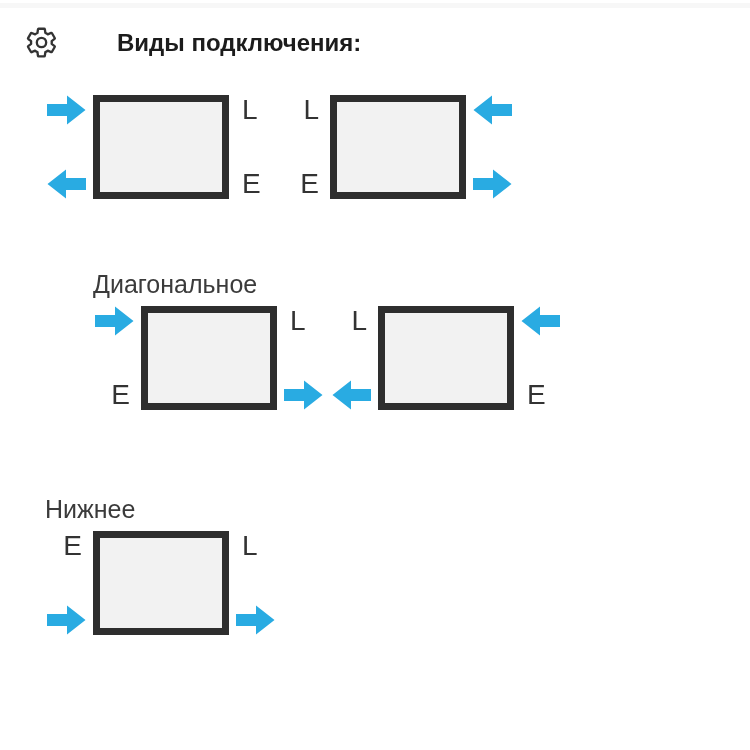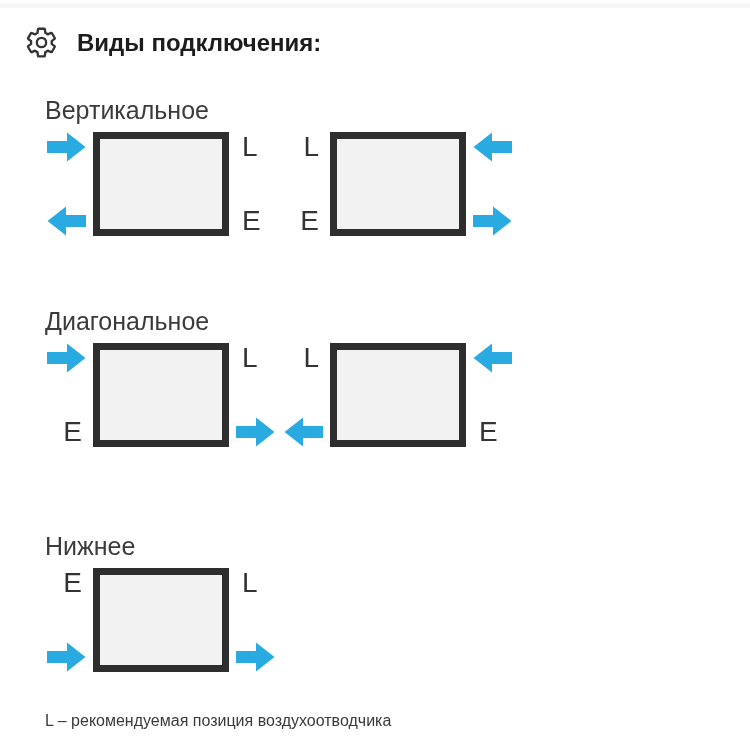--- a/index.html
+++ b/index.html
@@ -2,28 +2,28 @@
 <html><head>
 <meta charset="utf-8">
 <style>
   html,body{margin:0;padding:0;}
   body{
     width:750px;height:750px;background:#ffffff;overflow:hidden;
     font-family:"Liberation Sans",sans-serif;position:relative;
   }
   .top-hairline{position:absolute;top:3px;left:0;width:750px;height:5px;background:#f7f7f7;}
   
-  .header{display:flex;align-items:center;padding:26px 0 0 25px;}
+  .header{display:flex;align-items:center;padding:26px 0 0 25px;gap:40px;}
   .gear{width:33px;height:33px;flex:0 0 auto;}
   .page-title{margin:0 0 0 19px;font-size:24px;line-height:33px;font-weight:bold;color:#1c1c1c;}
   
   main{padding-left:45px;}
   .conn-section{margin:0;}
   .sec-vertical{margin-top:36px;}
-  .sec-diagonal{margin-top:70px;}
+  .sec-diagonal{margin-top:70px;margin-left:48px;}
   .sec-bottom{margin-top:84px;}
   .section-title{margin:0;font-size:25px;line-height:30px;font-weight:400;color:#3b3b3b;}
   .row{display:flex;gap:7px;margin-top:7px;margin-left:1px;}
   .diagram{display:flex;align-items:flex-start;}
   .radiator{
     width:136px;height:104px;box-sizing:border-box;
     border:7px solid var(--outline,#2e2e2e);background:var(--fill,#f2f2f2);
     margin:0 7px;flex:0 0 auto;
   }
   .col{display:flex;flex-direction:column;justify-content:space-between;width:40px;height:104px;flex:0 0 auto;}
@@ -48,21 +48,20 @@
     <svg viewBox="0 0 24 24" width="33" height="33" fill="none" stroke="#333" stroke-width="1.7" stroke-linejoin="round">
       <path d="M19.4 13c.04-.33.06-.66.06-1s-.02-.67-.06-1l2.1-1.65a.5.5 0 0 0 .12-.64l-2-3.46a.5.5 0 0 0-.61-.22l-2.48 1a7.3 7.3 0 0 0-1.73-1l-.37-2.65A.5.5 0 0 0 13.93 2h-4a.5.5 0 0 0-.5.43L9.06 5.1a7.3 7.3 0 0 0-1.73 1l-2.48-1a.5.5 0 0 0-.61.22l-2 3.46a.5.5 0 0 0 .12.64L4.46 11c-.04.33-.06.66-.06 1s.02.67.06 1l-2.1 1.65a.5.5 0 0 0-.12.64l2 3.46c.14.24.42.33.61.22l2.48-1c.53.41 1.11.75 1.73 1l.37 2.65c.04.25.25.43.5.43h4c.25 0 .46-.18.5-.43l.37-2.65a7.3 7.3 0 0 0 1.73-1l2.48 1c.24.1.5.02.61-.22l2-3.46a.5.5 0 0 0-.12-.64L19.4 13z"></path>
       <circle cx="12" cy="12" r="3.4"></circle>
     </svg>
   </span>
   <h1 class="page-title">Виды подключения:</h1>
 </header>
 
 <main>
     <section class="conn-section sec-vertical">
-      <h2 class="section-title">Вертикальное</h2>
       <div class="row">
         <div class="diagram">
           <div class="col">
             <div class="slot side-left arrow-slot">
               <svg class="arrow right" viewBox="0 0 39 30" width="39" height="30">
                 <polygon points="0,9 20,9 20,0.5 38.5,15 20,29.5 20,21 0,21"></polygon>
               </svg>
             </div>
             <div class="slot side-left arrow-slot">
               <svg class="arrow left" viewBox="0 0 39 30" width="39" height="30">
@@ -160,14 +159,13 @@
                 <polygon points="0,9 20,9 20,0.5 38.5,15 20,29.5 20,21 0,21"></polygon>
               </svg>
             </div>
           </div>
         </div>
       </div>
     </section>
   </main>
 
 <footer class="legend">
-  <div>L – рекомендуемая позиция воздухоотводчика</div>
 </footer>
 
 </body></html>

